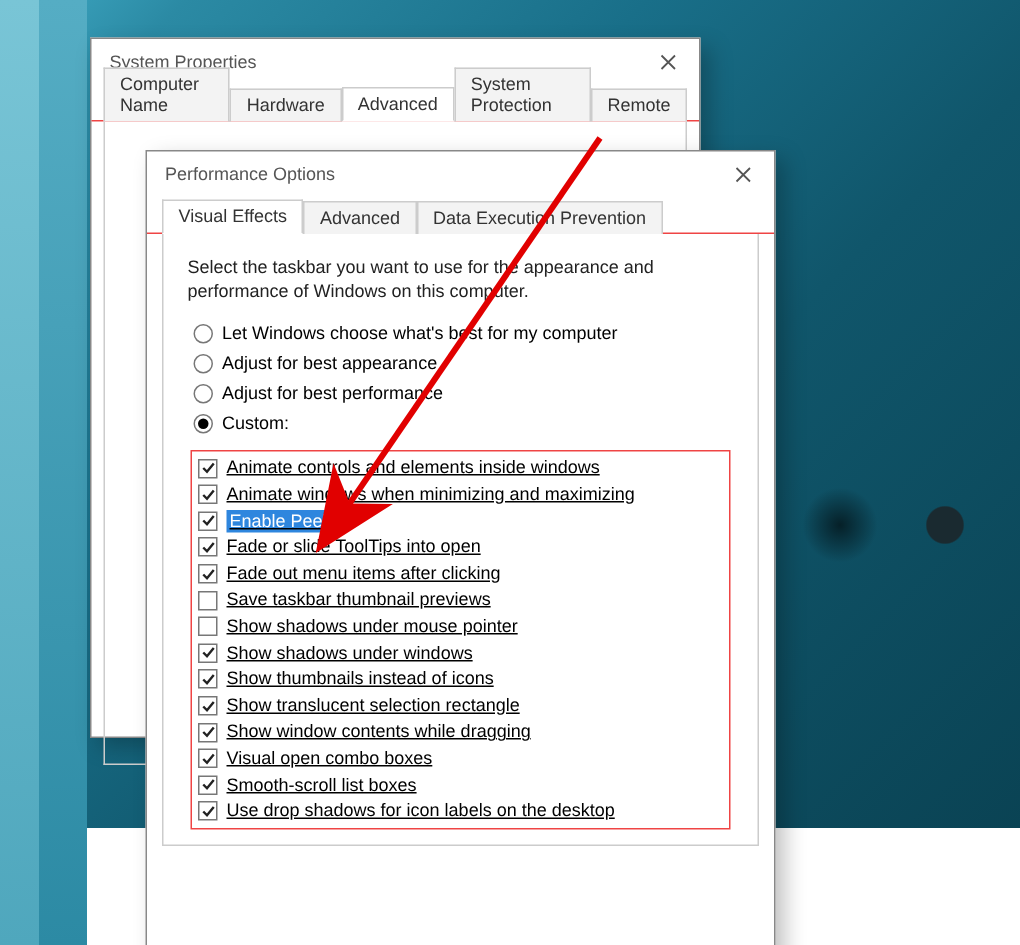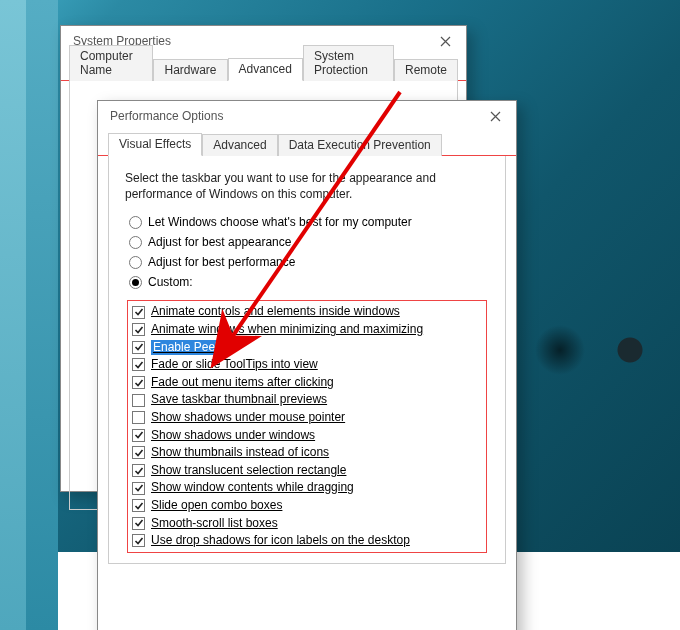--- a/index.html
+++ b/index.html
@@ -252,21 +252,21 @@
               </svg>
             </span>
             <span class="check-label highlight">Enable Peek</span>
           </div>
           <div class="check-row">
             <span class="checkbox checked">
               <svg width="10" height="10" viewBox="0 0 10 10">
                 <path d="M1.5 5 L4 7.5 L8.5 2" fill="none" stroke="#222" stroke-width="1.6"></path>
               </svg>
             </span>
-            <span class="check-label">Fade or slide ToolTips into view</span>
+            <span class="check-label">Fade or slide ToolTips into open</span>
           </div>
           <div class="check-row">
             <span class="checkbox checked">
               <svg width="10" height="10" viewBox="0 0 10 10">
                 <path d="M1.5 5 L4 7.5 L8.5 2" fill="none" stroke="#222" stroke-width="1.6"></path>
               </svg>
             </span>
             <span class="check-label">Fade out menu items after clicking</span>
           </div>
           <div class="check-row">
@@ -308,21 +308,21 @@
               </svg>
             </span>
             <span class="check-label">Show window contents while dragging</span>
           </div>
           <div class="check-row">
             <span class="checkbox checked">
               <svg width="10" height="10" viewBox="0 0 10 10">
                 <path d="M1.5 5 L4 7.5 L8.5 2" fill="none" stroke="#222" stroke-width="1.6"></path>
               </svg>
             </span>
-            <span class="check-label">Slide open combo boxes</span>
+            <span class="check-label">Visual open combo boxes</span>
           </div>
           <div class="check-row">
             <span class="checkbox checked">
               <svg width="10" height="10" viewBox="0 0 10 10">
                 <path d="M1.5 5 L4 7.5 L8.5 2" fill="none" stroke="#222" stroke-width="1.6"></path>
               </svg>
             </span>
             <span class="check-label">Smooth-scroll list boxes</span>
           </div>
           <div class="check-row">

